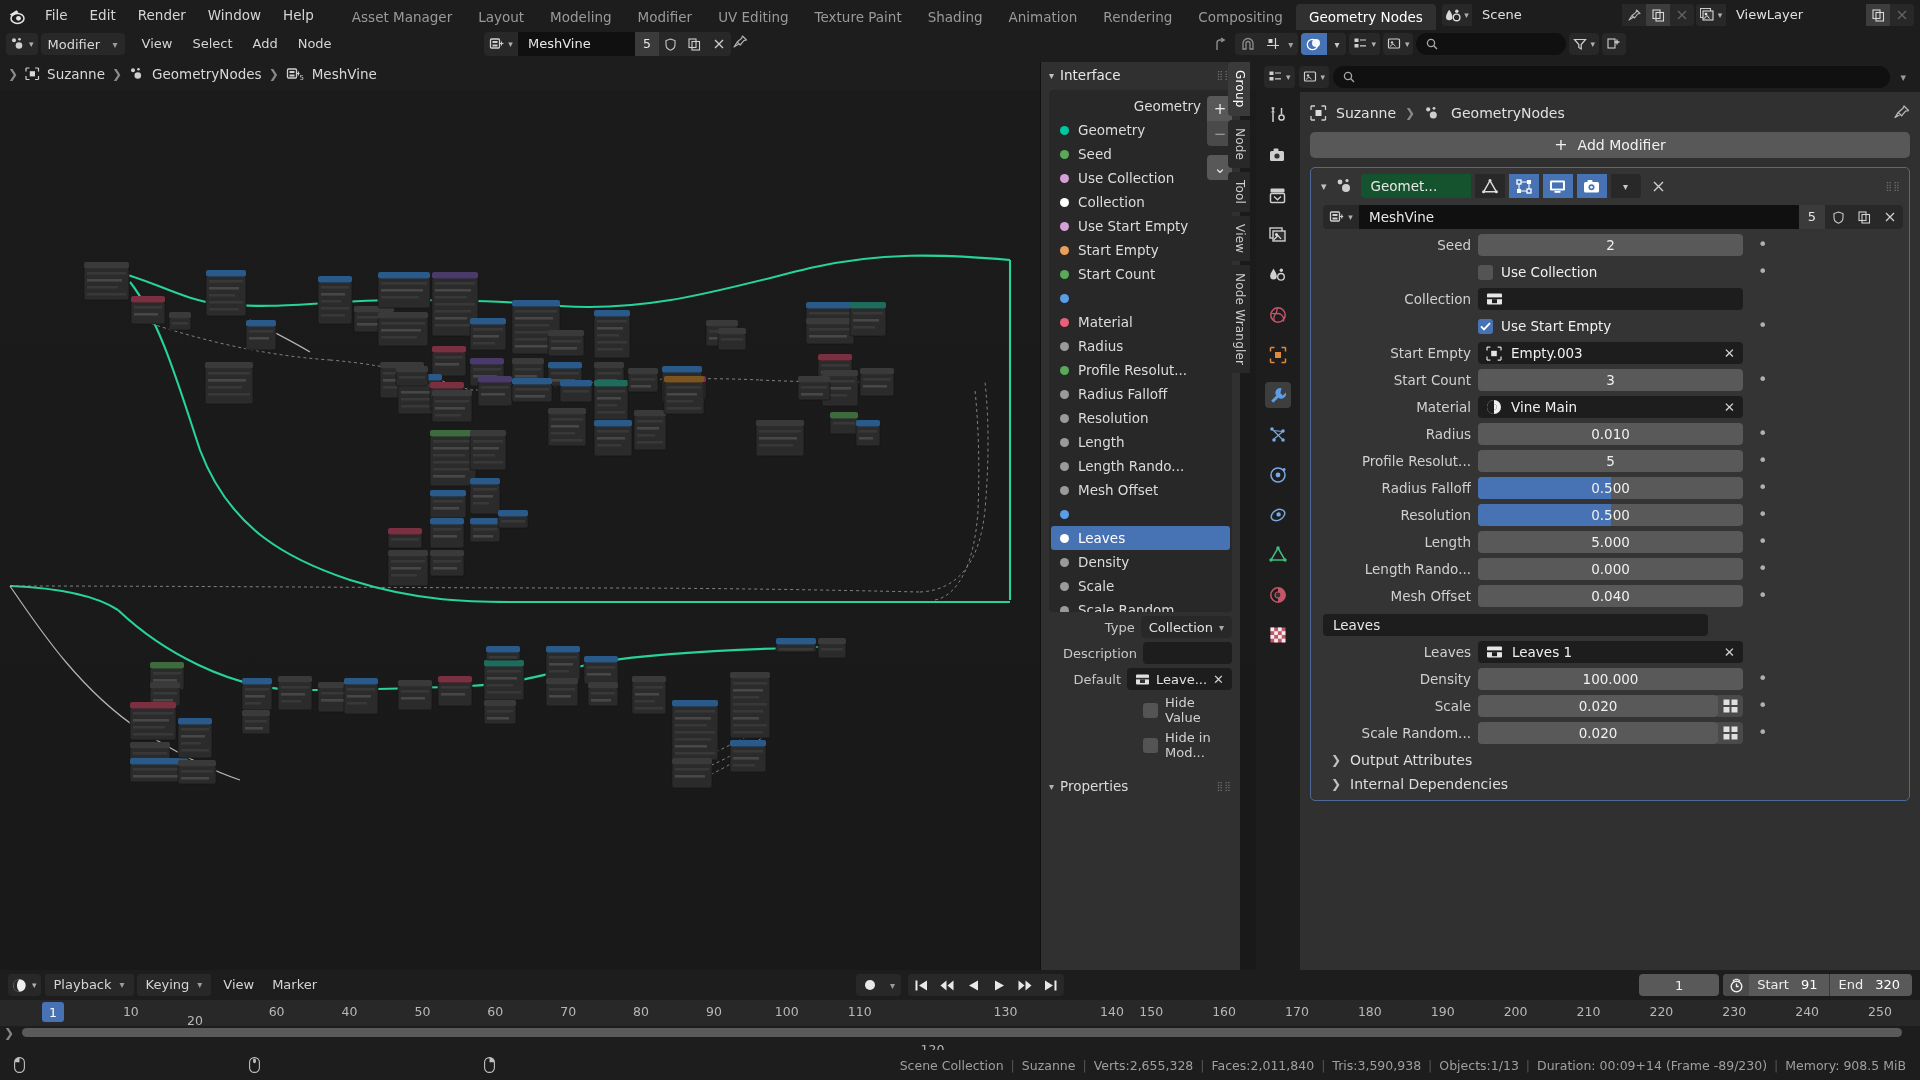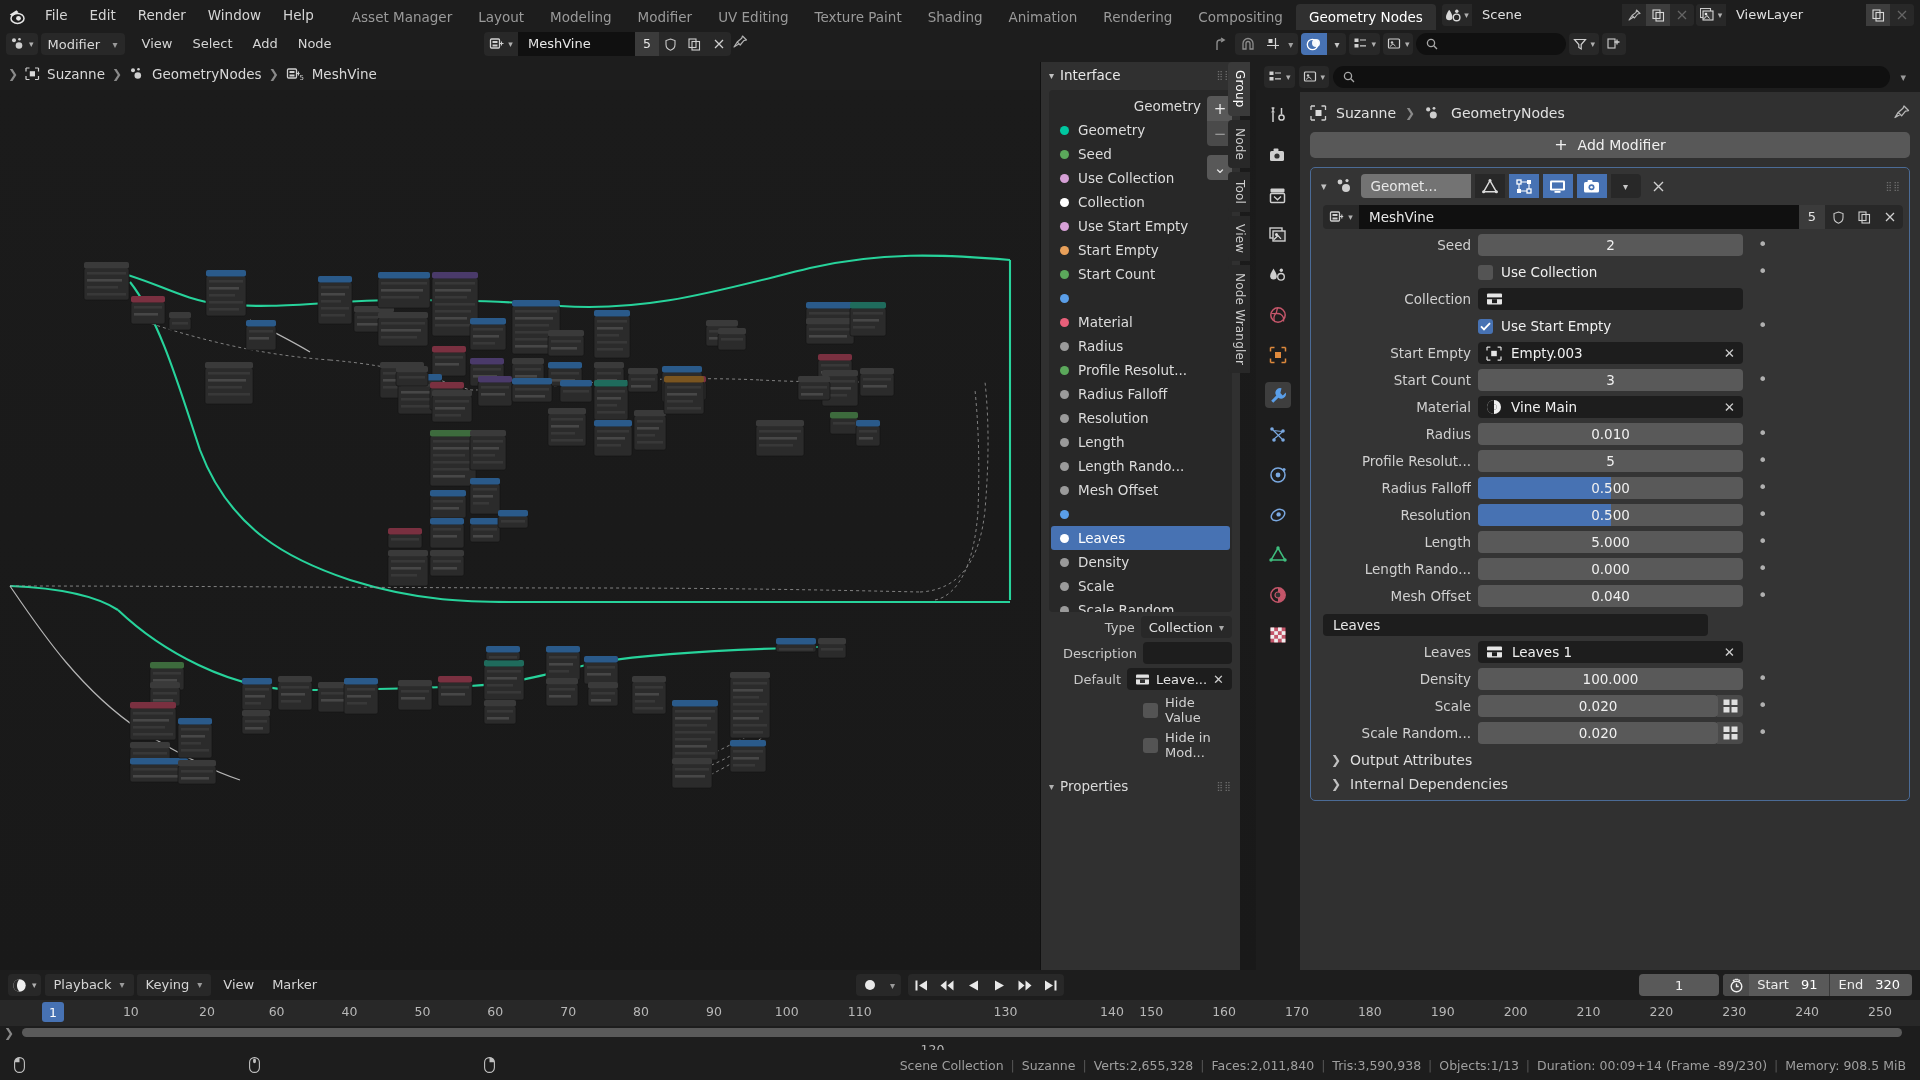--- a/index.html
+++ b/index.html
@@ -189,21 +189,21 @@
   .addmod{
     margin-top:6px; height:26px; background:#585858; border-radius:5px; display:flex;
     align-items:center; justify-content:center; gap:10px; color:#f0f0f0; font-size:14px;
   }
   .modcard{
     margin-top:9px; border:1px solid #4b6b96; border-radius:5px; background:#343434;
     padding:5px 6px 8px 6px;
   }
   .mod-toprow{ display:flex; align-items:center; gap:4px; height:26px; }
   .mod-name{
-    background:#737373; height:24px; border-radius:4px 0 0 4px; padding:0 10px; line-height:24px;
+    background:#14532d; height:24px; border-radius:4px 0 0 4px; padding:0 10px; line-height:24px;
     font-size:13.5px; color:#e8e8e8; width:110px; overflow:hidden; white-space:nowrap;
   }
   .mod-tb{ width:30px; height:24px; background:#282828; display:flex; align-items:center; justify-content:center;}
   .mod-tb.on{ background:#4772b3; }
   .mod-grip{ margin-left:auto; color:#6d6d6d; font-size:9px; line-height:6px; letter-spacing:1px; padding-right:2px;}
   .ngroup-row{ display:flex; align-items:center; margin:6px 0 0 6px; height:24px; border-radius:4px; overflow:hidden;}
   .ng-icon{ width:36px; height:24px; background:#282828; display:flex; align-items:center; justify-content:center; gap:2px;}
   .ng-name{ background:#101010; flex:1; height:24px; line-height:24px; padding:0 10px; color:#e8e8e8; font-size:13.5px;}
   .ng-users{ background:#3b3b3b; height:24px; line-height:24px; padding:0 9px; font-size:13px;}
   .ng-btn{ width:26px; height:24px; background:#282828; display:flex; align-items:center; justify-content:center;}
@@ -1686,21 +1686,21 @@
         <div class="num">91</div>
         <div class="se-div"></div>
         <div class="lbl">End</div>
         <div class="num">320</div>
       </div>
     </div>
 
     <div class="tl-ruler" id="tl-ruler">
         <div class="tl-playhead" style="left: 42px;">1</div>
         <div class="tl-tick" style="left: 130.88px;">10</div>
-        <div class="tl-tick" style="left: 207px;">20</div>
+        <div class="tl-tick" style="left: 195px; margin-top: 9px;">20</div>
         <div class="tl-tick" style="left: 276.64px;">60</div>
         <div class="tl-tick" style="left: 349.52px;">40</div>
         <div class="tl-tick" style="left: 422.4px;">50</div>
         <div class="tl-tick" style="left: 495.28px;">60</div>
         <div class="tl-tick" style="left: 568.16px;">70</div>
         <div class="tl-tick" style="left: 641.04px;">80</div>
         <div class="tl-tick" style="left: 713.92px;">90</div>
         <div class="tl-tick" style="left: 786.8px;">100</div>
         <div class="tl-tick" style="left: 859.68px;">110</div>
         <div class="tl-tick" style="left: 932.56px; margin-top: 38px;">120</div>

